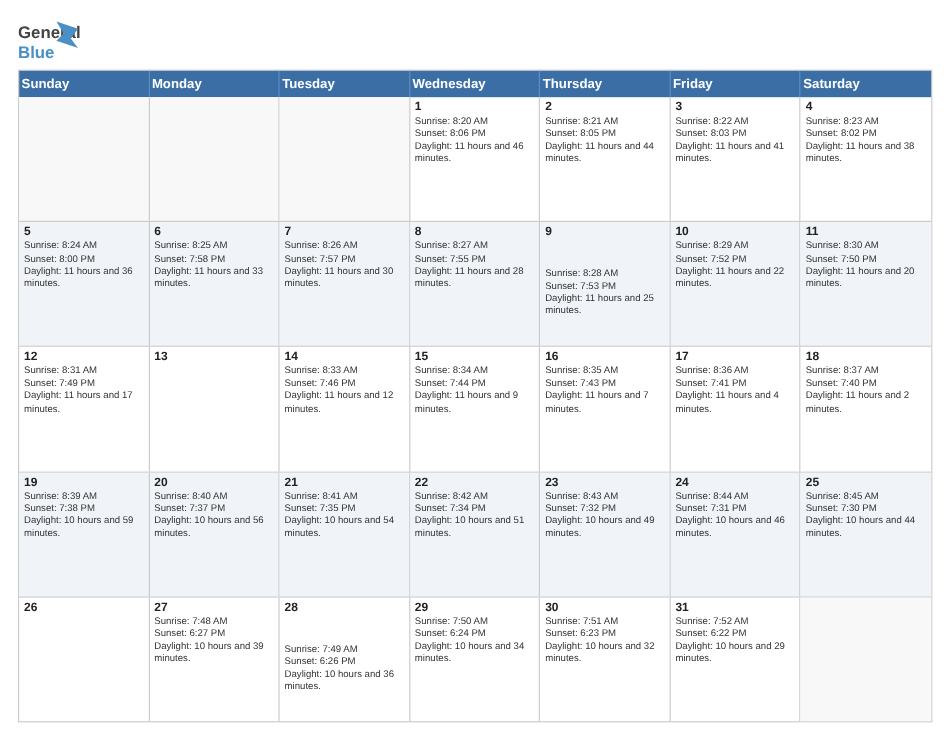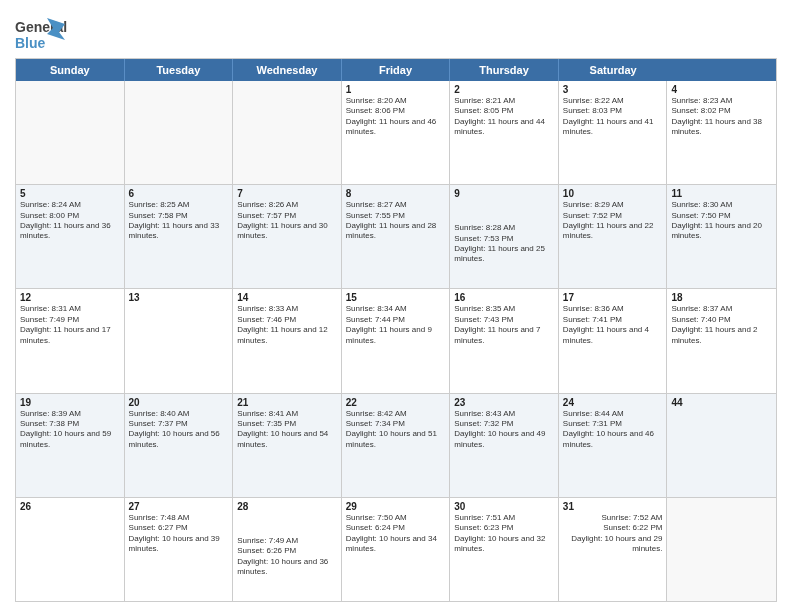--- a/index.html
+++ b/index.html
@@ -51,21 +51,21 @@
     }
     .cal-header {
       display: grid;
       grid-template-columns: repeat(7, 1fr);
       background: #3a6ea5;
     }
     .cal-header-cell {
       color: #fff;
       font-size: 11px;
       font-weight: bold;
-      text-align: center;
+      text-align: left;
       padding: 5px 2px;
       border-right: 1px solid #5a8ec5;
     }
     .cal-header-cell:last-child { border-right: none; }
     .cal-body {
       flex: 1;
       display: flex;
       flex-direction: column;
     }
     .cal-row {
@@ -126,24 +126,25 @@
     </div>
     <div class="header-right">
       <div class="month-title"></div>
       <div class="location"></div>
     </div>
   </div>
 
   <div class="calendar">
     <div class="cal-header">
     <div class="cal-header-cell">Sunday</div>
+        <div class="cal-header-cell">Monday</div>
         <div class="cal-header-cell">Tuesday</div>
         <div class="cal-header-cell">Wednesday</div>
+        <div class="cal-header-cell">Thursday</div>
         <div class="cal-header-cell">Friday</div>
-        <div class="cal-header-cell">Thursday</div>
         <div class="cal-header-cell">Saturday</div>
       </div>
     <div class="cal-body">
     <div class="cal-row">
           <div class="cal-cell empty"></div>
           <div class="cal-cell empty"></div>
           <div class="cal-cell empty"></div>
           <div class="cal-cell">
             <span class="day-num">1</span>
             <div class="cell-text" style="white-space: pre-wrap;">Sunrise: 8:20 AM
@@ -285,21 +286,24 @@
 Sunset: 7:32 PM
 Daylight: 10 hours and 49 minutes.</div>
           </div>
           <div class="cal-cell alt-bg">
             <span class="day-num">24</span>
             <div class="cell-text" style="white-space: pre-wrap;">Sunrise: 8:44 AM
 Sunset: 7:31 PM
 Daylight: 10 hours and 46 minutes.</div>
           </div>
           <div class="cal-cell alt-bg">
-            <span class="day-num">44</span>
+            <span class="day-num">25</span>
+            <div class="cell-text" style="white-space: pre-wrap;">Sunrise: 8:45 AM
+Sunset: 7:30 PM
+Daylight: 10 hours and 44 minutes.</div>
           </div>
         </div>
         <div class="cal-row">
           <div class="cal-cell">
             <span class="day-num">26</span>
           </div>
           <div class="cal-cell">
             <span class="day-num">27</span>
             <div class="cell-text" style="white-space: pre-wrap;">Sunrise: 7:48 AM
 Sunset: 6:27 PM
@@ -318,21 +322,21 @@
 Daylight: 10 hours and 34 minutes.</div>
           </div>
           <div class="cal-cell">
             <span class="day-num">30</span>
             <div class="cell-text" style="white-space: pre-wrap;">Sunrise: 7:51 AM
 Sunset: 6:23 PM
 Daylight: 10 hours and 32 minutes.</div>
           </div>
           <div class="cal-cell">
             <span class="day-num">31</span>
-            <div class="cell-text" style="white-space: pre-wrap; text-align: right;">Sunrise: 7:52 AM
+            <div class="cell-text" style="white-space: pre-wrap;">Sunrise: 7:52 AM
 Sunset: 6:22 PM
 Daylight: 10 hours and 29 minutes.</div>
           </div>
           <div class="cal-cell empty"></div>
         </div>
       </div>
   </div>
 </div>
 
 </body></html>

